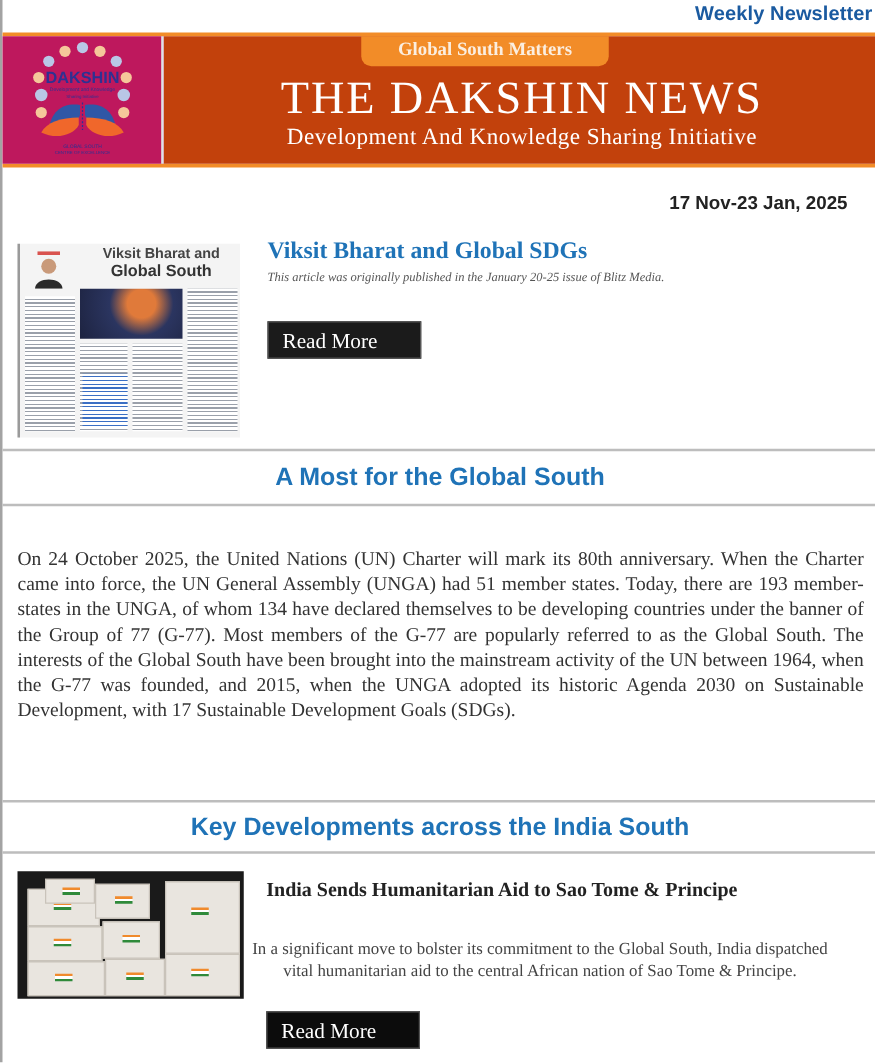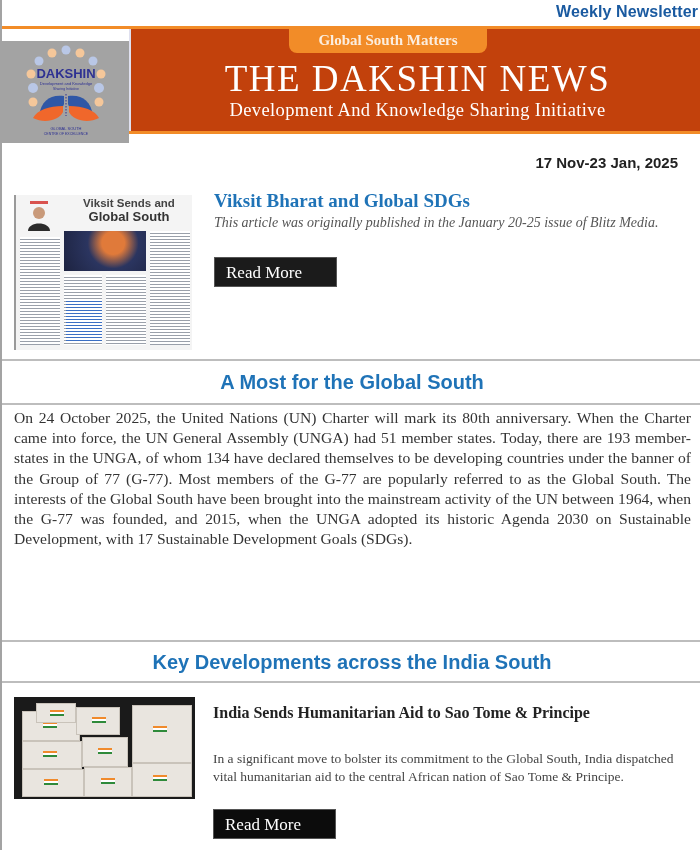--- a/index.html
+++ b/index.html
@@ -14,22 +14,22 @@
       font-size: 16px; color: #1a5aa0; letter-spacing: 0.1px;
     }
 
     .banner {
       position: absolute; left: 0; top: 26px; width: 700px; height: 108px;
       border-top: 3px solid #f28c28; border-bottom: 3px solid #f28c28;
       background: #ffffff;
     }
     .banner-inner { position: absolute; left: 0; top: 0; width: 700px; height: 102px; }
     .logo-box {
-      position: absolute; left: 0; top: 0; width: 127px; height: 102px; background: #a3a3a3;
-      display: flex; align-items: center; justify-content: center; margin-top: 12px;
+      position: absolute; left: 0; top: 0; width: 127px; height: 102px; background: #be185d;
+      display: flex; align-items: center; justify-content: center;
     }
     .blue-panel {
       position: absolute; left: 127px; top: 0; width: 573px; height: 102px; background: #c2410c;
       border-left: 2px solid #dfe0ef;
     }
     .tag-tab {
       position: absolute; left: 158px; top: 0; width: 198px; height: 24px;
       background: #f28c28; border-radius: 0 0 8px 8px;
       color: #fbeee0; font-family: "Liberation Serif", serif; font-weight: bold;
       font-size: 15px; text-align: center; line-height: 23px;
@@ -59,61 +59,62 @@
     .thumb-person { position: absolute; left: 10px; top: 6px; width: 26px; height: 30px; }
     .thumb-map { position: absolute; left: 48px; top: 36px; width: 82px; height: 40px; background: radial-gradient(circle at 60% 30%, #e07a3a 0 20%, #2b3560 45%, #1d2340 100%); }
     .thumb-col { position: absolute; background: repeating-linear-gradient(#fff 0 2px, #9aa0aa 2px 3px); }
 
     .article1-title {
       position: absolute; left: 212px; top: 190px;
       font-family: "Liberation Serif", serif; font-weight: bold; font-size: 19px; color: #1f73b7;
     }
     .article1-sub {
       position: absolute; left: 212px; top: 214px; width: 470px;
-      font-family: "Liberation Serif", serif; font-style: italic; font-size: 14px; color: #555;
+      font-family: "Liberation Serif", serif; font-style: italic; font-size: 10px; color: #555;
       line-height: 17px;
     }
     .btn {
       position: absolute; background: #1b1b1b; color: #ffffff;
       font-family: "Liberation Serif", serif; font-size: 17px;
       padding: 0 11px; height: 30px; line-height: 30px; border: 1px solid #555;
       cursor: pointer;
     }
     .btn1 { left: 212px; top: 257px; width: 123px; }
 
     .rule { position: absolute; left: 0; width: 700px; height: 2px; background: #bdbdbd; }
 
     .section-title {
       position: absolute; left: 0; width: 700px; text-align: center;
       font-family: "Liberation Sans", sans-serif; font-weight: bold; font-size: 20px; color: #1f73b7;
     }
 
     .para {
-      position: absolute; left: 12px; top: 408px; width: 677px;
+      position: absolute; left: 12px; top: 438px; width: 677px;
       font-family: "Liberation Serif", serif; font-size: 15.6px; color: #333;
       line-height: 20.2px; text-align: justify;
     }
 
     .article2-thumb {
       position: absolute; left: 12px; top: 697px; width: 181px; height: 102px;
       background: #1a1a1a; overflow: hidden;
     }
     .box { position: absolute; background: #e9e5df; border: 1px solid #c9c3ba; }
     .box .flag { position: absolute; left: 35%; top: 35%; width: 14px; height: 6px;
       background: linear-gradient(#f08a2c 0 33%, #fff 33% 66%, #2f8a3a 66%); }
 
     .article2-title {
       position: absolute; left: 211px; top: 702px; width: 460px;
       font-family: "Liberation Serif", serif; font-weight: bold; font-size: 16px; color: #222;
       line-height: 21px;
     }
     .article2-sub {
-      position: absolute; left: 211px; top: 750px; width: 470px;
+      position: absolute; left: 195px; top: 750px; width: 470px;
       font-family: "Liberation Serif", serif; font-size: 13.5px; color: #444;
       line-height: 17.5px;
+      text-align: center;
     }
     .btn2 { left: 211px; top: 809px; width: 123px; background: #0c0c0c; }
   </style>
 </head>
 <body>
 
 <div class="page">
 
   <div class="weekly">Weekly Newsletter</div>
 
@@ -156,21 +157,21 @@
 
   <div class="date">17 Nov-23 Jan, 2025</div>
 
   <div class="article1-thumb">
     <svg class="thumb-person" viewBox="0 0 26 30">
       <rect x="4" y="0" width="18" height="3" fill="#d9534f"></rect>
       <circle cx="13" cy="12" r="6" fill="#c99a7a"></circle>
       <path d="M2 30 C2 20 24 20 24 30 Z" fill="#2b2b2b"></path>
     </svg>
     <div class="thumb-title">
-      <div class="l1">Viksit Sends and</div>
+      <div class="l1">Viksit Bharat and</div>
       <div style="font-size:13px;">Global South</div>
     </div>
     <div class="thumb-map"></div>
     <div class="thumb-col" style="left:4px; top:42px; width:40px; height:108px;"></div>
     <div class="thumb-col" style="left:48px; top:80px; width:38px; height:70px;"></div>
     <div class="thumb-col" style="left:90px; top:80px; width:40px; height:70px;"></div>
     <div class="thumb-col" style="left:134px; top:36px; width:40px; height:114px;"></div>
     <div style="position:absolute; left:50px; top:104px; width:36px; height:44px; background:repeating-linear-gradient(#fff 0 2px,#3b6fc4 2px 3px);"></div>
   </div>
 

